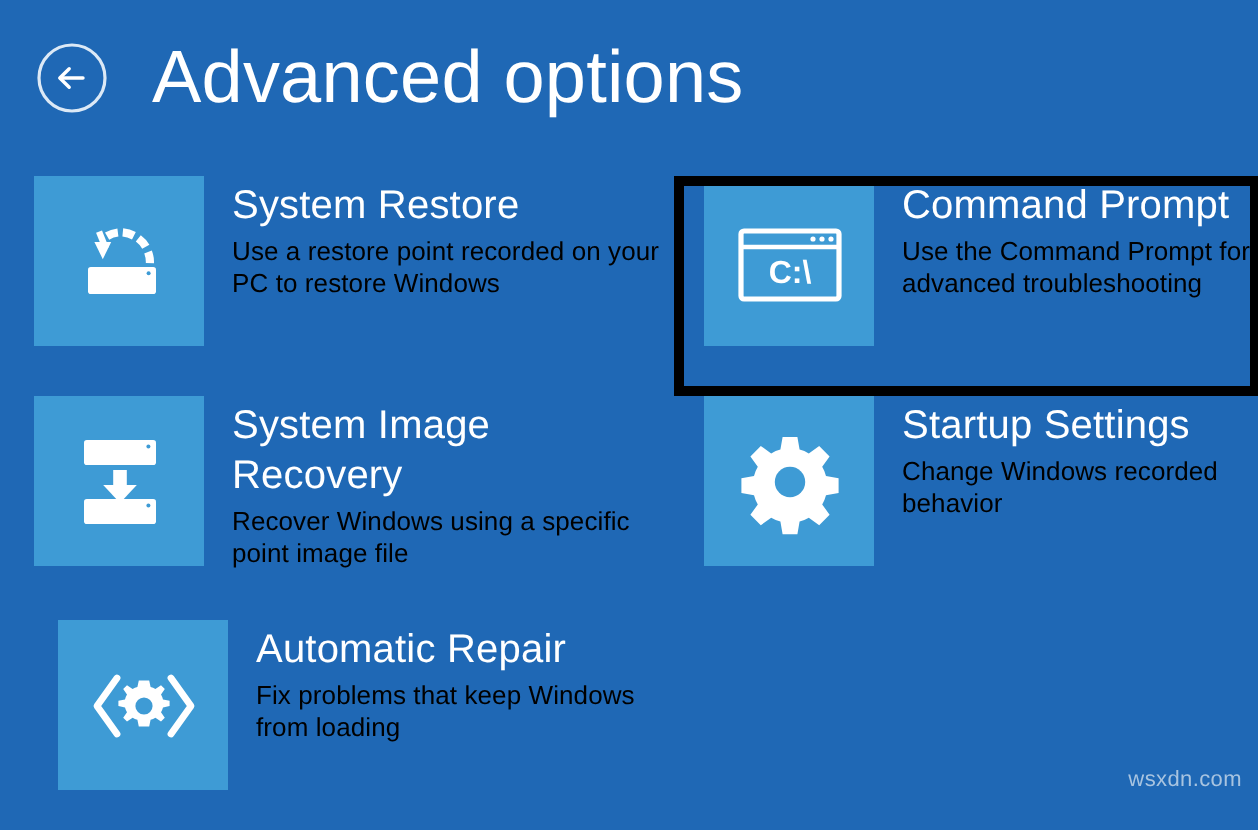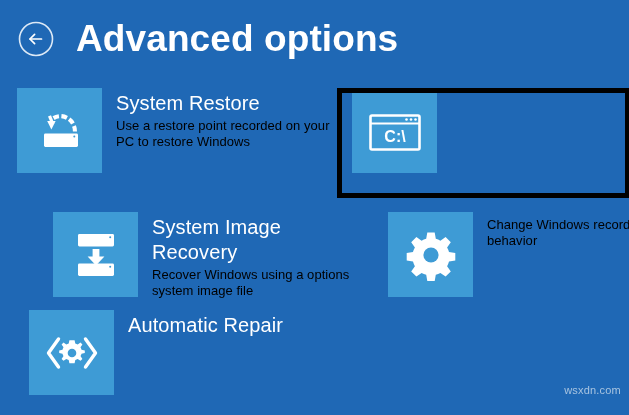--- a/index.html
+++ b/index.html
@@ -39,21 +39,21 @@
     display: flex;
     align-items: center;
     justify-content: center;
     cursor: pointer;
   }
   .back-button svg { display: block; }
   .page-title {
     margin-left: 21px;
     color: #ffffff;
     font-size: 37px;
-    font-weight: 700;
+    font-weight: 400;
     letter-spacing: 0.1px;
     line-height: 44px;
     white-space: nowrap;
   }
 
   
   .options {
     position: absolute;
     left: 0;
     top: 88px;
@@ -62,21 +62,21 @@
   }
   .option {
     position: absolute;
     display: flex;
     align-items: flex-start;
     cursor: pointer;
   }
   .col-left  { left: 17px;  width: 315px; }
   .col-right { left: 352px; width: 275px; }
   .row-0 { top: 0px; }
-  .row-1 { top: 124px; margin-left: 36px; }
+  .row-1 { top: 110px; }
   .row-2 { top: 222px; margin-left: 12px; }
 
   .tile {
     width: 85px;
     height: 85px;
     flex: 0 0 85px;
     background: #3e9bd5;
     display: flex;
     align-items: center;
     justify-content: center;
@@ -174,67 +174,73 @@
             <circle cx="44.2" cy="11.2" r="1.0" fill="#3e9bd5"></circle>
             <rect x="26.6" y="23" width="6.8" height="9"></rect>
             <path d="M21.6 30.5 h16.8 L30 39.5 z"></path>
             <rect x="12" y="37.5" width="36" height="12.5" rx="1.4"></rect>
             <circle cx="44.2" cy="40.7" r="1.0" fill="#3e9bd5"></circle>
           </g>
         </svg>
       </div>
       <div class="option-text">
         <div class="option-title">System Image Recovery</div>
-        <div class="option-desc">Recover Windows using a options system image file</div>
+        <div class="option-desc">Recover Windows using a specific point image file</div>
       </div>
     </div>
 
     <div class="option col-left row-2">
       <div class="tile">
         <svg width="62" height="44" viewBox="0 0 62 44" aria-hidden="true">
           <g fill="none" stroke="#ffffff" stroke-width="3.4" stroke-linecap="round" stroke-linejoin="round">
             <path d="M17.5 8 L7.5 22 L17.5 36"></path>
             <path d="M44.5 8 L54.5 22 L44.5 36"></path>
           </g>
           <g fill="#ffffff">
             <path d="M31 9.2 l2.6 0 l0.7 3.3 a9.6 9.6 0 0 1 2.4 1.0 l2.8 -1.9 l1.9 1.9 l-1.9 2.8 a9.6 9.6 0 0 1 1.0 2.4 l3.3 0.7 l0 2.6 l-3.3 0.7 a9.6 9.6 0 0 1 -1.0 2.4 l1.9 2.8 l-1.9 1.9 l-2.8 -1.9 a9.6 9.6 0 0 1 -2.4 1.0 l-0.7 3.3 l-2.6 0 l-2.6 0 l-0.7 -3.3 a9.6 9.6 0 0 1 -2.4 -1.0 l-2.8 1.9 l-1.9 -1.9 l1.9 -2.8 a9.6 9.6 0 0 1 -1.0 -2.4 l-3.3 -0.7 l0 -2.6 l3.3 -0.7 a9.6 9.6 0 0 1 1.0 -2.4 l-1.9 -2.8 l1.9 -1.9 l2.8 1.9 a9.6 9.6 0 0 1 2.4 -1.0 l0.7 -3.3 z"></path>
             <circle cx="31" cy="22" r="4.3" fill="#3e9bd5"></circle>
           </g>
         </svg>
       </div>
       <div class="option-text">
         <div class="option-title">Automatic Repair</div>
+        <div class="option-desc">Fix problems that keep Windows from loading</div>
       </div>
     </div>
 
     <div class="option col-right row-0">
       <div class="tile">
         <svg width="60" height="48" viewBox="0 0 60 48" aria-hidden="true">
           <rect x="5.5" y="8.5" width="49" height="34" rx="1.5" fill="none" stroke="#ffffff" stroke-width="2.6"></rect>
           <path d="M5.5 16.5 H54.5" fill="none" stroke="#ffffff" stroke-width="2.2"></path>
           <g fill="#ffffff">
             <circle cx="41.5" cy="12.5" r="1.3"></circle>
             <circle cx="46.0" cy="12.5" r="1.3"></circle>
             <circle cx="50.5" cy="12.5" r="1.3"></circle>
           </g>
           <text x="30" y="34.5" text-anchor="middle" font-family="'Liberation Sans', sans-serif" font-size="16" font-weight="700" fill="#ffffff">C:\</text>
         </svg>
       </div>
+      <div class="option-text">
+        <div class="option-title">Command Prompt</div>
+        <div class="option-desc">Use the Command Prompt for advanced troubleshooting</div>
+      </div>
     </div>
 
     <div class="option col-right row-1">
       <div class="tile">
         <svg width="56" height="56" viewBox="0 0 56 56" aria-hidden="true">
           <g fill="#ffffff">
             <path d="M24.3 5.5 h7.4 l1.1 6.3 a17 17 0 0 1 4.6 1.9 l5.2 -3.7 l5.2 5.2 l-3.7 5.2 a17 17 0 0 1 1.9 4.6 l6.3 1.1 v7.4 l-6.3 1.1 a17 17 0 0 1 -1.9 4.6 l3.7 5.2 l-5.2 5.2 l-5.2 -3.7 a17 17 0 0 1 -4.6 1.9 l-1.1 6.3 h-7.4 l-1.1 -6.3 a17 17 0 0 1 -4.6 -1.9 l-5.2 3.7 l-5.2 -5.2 l3.7 -5.2 a17 17 0 0 1 -1.9 -4.6 l-6.3 -1.1 v-7.4 l6.3 -1.1 a17 17 0 0 1 1.9 -4.6 l-3.7 -5.2 l5.2 -5.2 l5.2 3.7 a17 17 0 0 1 4.6 -1.9 z"></path>
             <circle cx="28" cy="28" r="7.6" fill="#3e9bd5"></circle>
           </g>
         </svg>
       </div>
       <div class="option-text">
+        <div class="option-title">Startup Settings</div>
         <div class="option-desc">Change Windows recorded behavior</div>
       </div>
     </div>
 
   </div>
 
   <div class="selection-box"></div>
 
   <div class="watermark">wsxdn.com</div>
 

